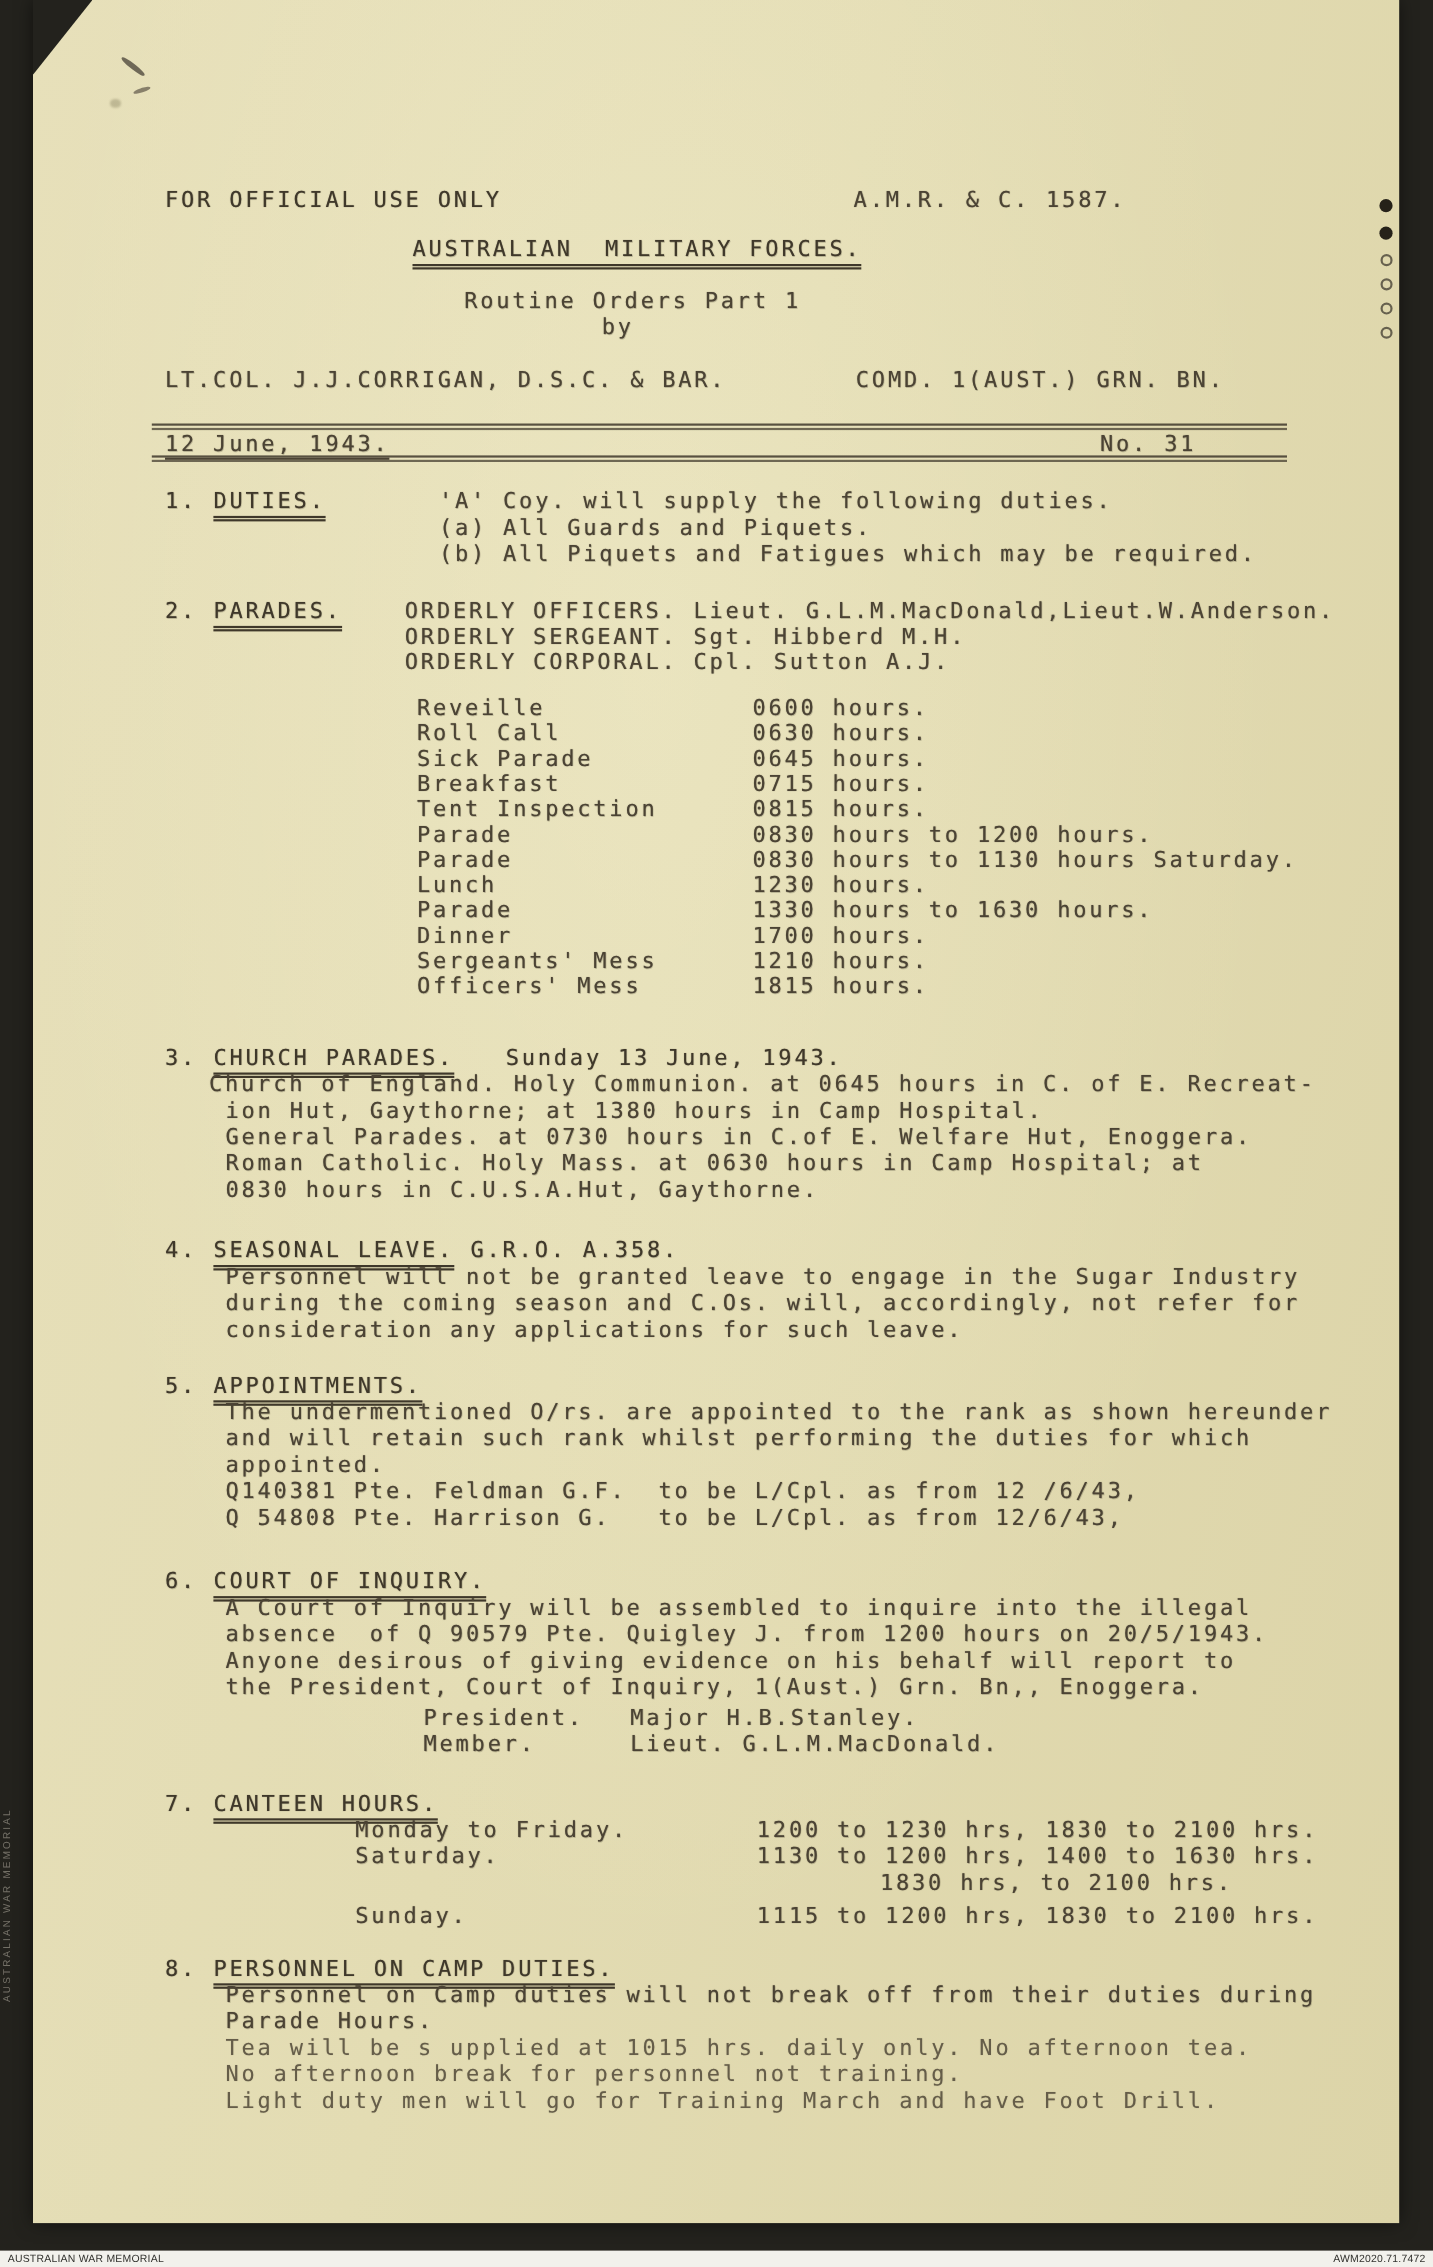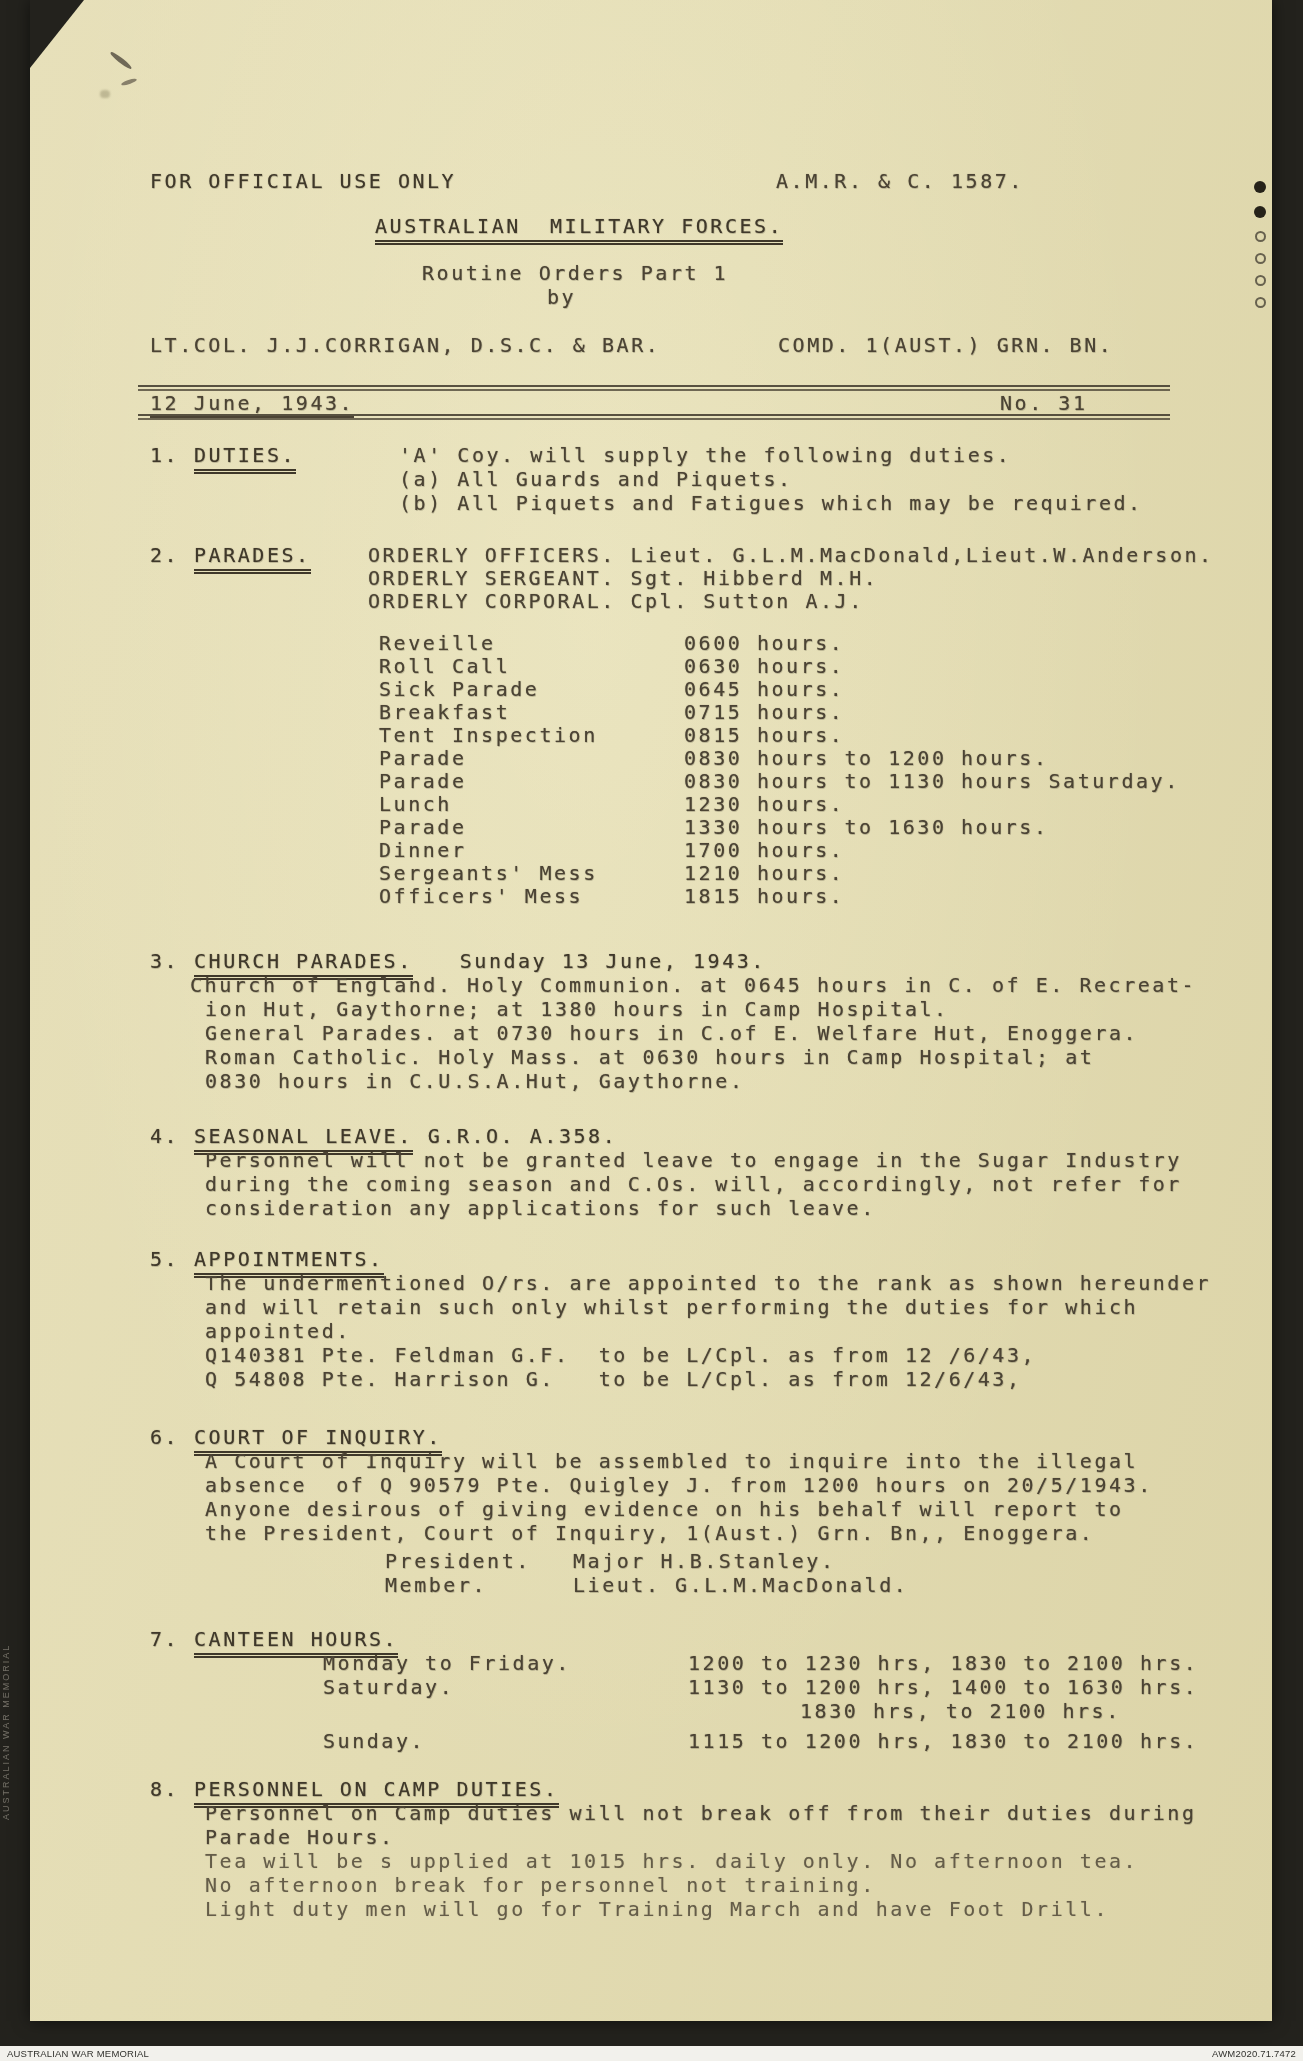--- a/index.html
+++ b/index.html
@@ -110,21 +110,21 @@
   <div class="ln" style="left:205px;top:1046px;">Roman Catholic. Holy Mass. at 0630 hours in Camp Hospital; at</div>
   <div class="ln" style="left:205px;top:1070px;">0830 hours in C.U.S.A.Hut, Gaythorne.</div>
 
   <div class="ln strong" style="left:150px;top:1125px;"><span class="num">4.</span><span class="u2">SEASONAL LEAVE.</span><span style="margin-left:15px">G.R.O. A.358.</span></div>
   <div class="ln" style="left:205px;top:1149px;">Personnel will not be granted leave to engage in the Sugar Industry</div>
   <div class="ln" style="left:205px;top:1173px;">during the coming season and C.Os. will, accordingly, not refer for</div>
   <div class="ln" style="left:205px;top:1197px;">consideration any applications for such leave.</div>
 
   <div class="ln strong" style="left:150px;top:1248px;"><span class="num">5.</span><span class="u2">APPOINTMENTS.</span></div>
   <div class="ln" style="left:205px;top:1272px;">The undermentioned O/rs. are appointed to the rank as shown hereunder</div>
-  <div class="ln" style="left:205px;top:1296px;">and will retain such only whilst performing the duties for which</div>
+  <div class="ln" style="left:205px;top:1296px;">and will retain such rank whilst performing the duties for which</div>
   <div class="ln" style="left:205px;top:1320px;">appointed.</div>
   <div class="ln" style="left:205px;top:1344px;">Q140381 Pte. Feldman G.F.  to be L/Cpl. as from 12 /6/43,</div>
   <div class="ln" style="left:205px;top:1368px;">Q 54808 Pte. Harrison G.   to be L/Cpl. as from 12/6/43,</div>
 
   <div class="ln strong" style="left:150px;top:1426px;"><span class="num">6.</span><span class="u2">COURT OF INQUIRY.</span></div>
   <div class="ln" style="left:205px;top:1450px;">A Court of Inquiry will be assembled to inquire into the illegal</div>
   <div class="ln" style="left:205px;top:1474px;">absence  of Q 90579 Pte. Quigley J. from 1200 hours on 20/5/1943.</div>
   <div class="ln" style="left:205px;top:1498px;">Anyone desirous of giving evidence on his behalf will report to</div>
   <div class="ln" style="left:205px;top:1522px;">the President, Court of Inquiry, 1(Aust.) Grn. Bn,, Enoggera.</div>
   <div class="ln" style="left:385px;top:1550px;">President.</div>

